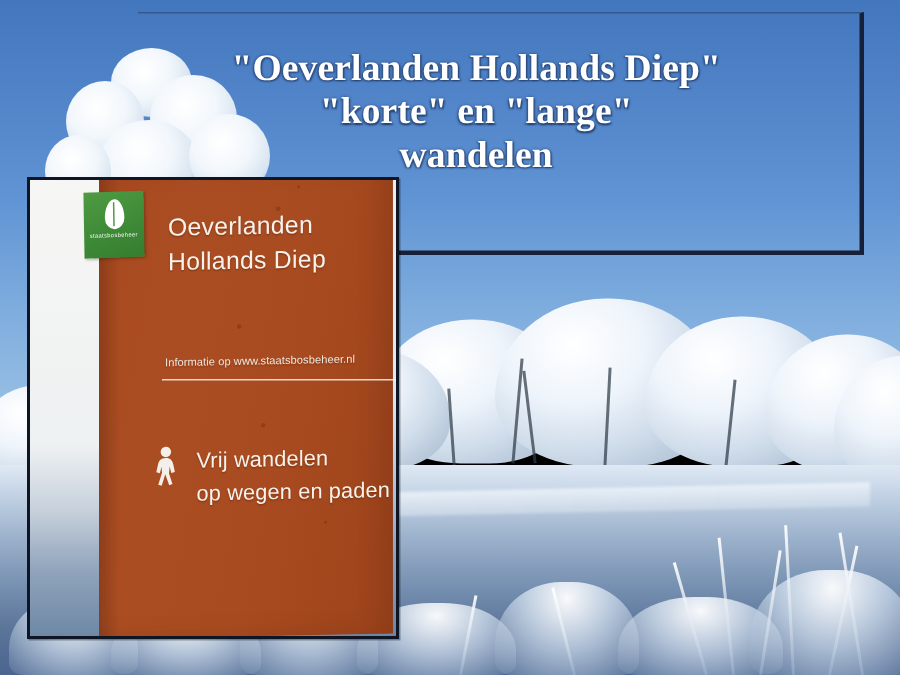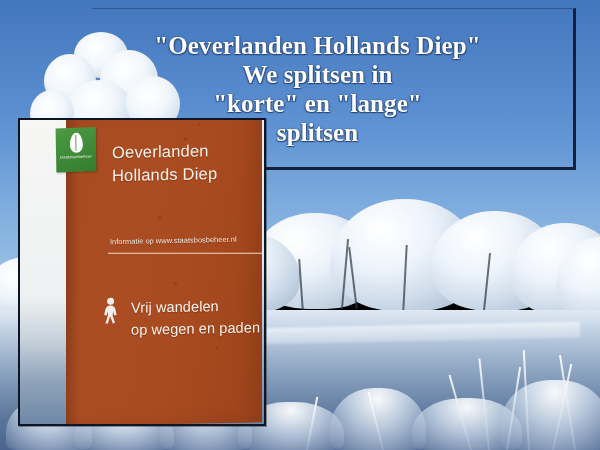--- a/index.html
+++ b/index.html
@@ -236,23 +236,22 @@
       <div class="puff" style="left:72px;  top:22px; width:58px; height:58px;"></div>
       <div class="puff" style="left:38px;  top:52px; width:66px; height:58px;"></div>
       <div class="puff" style="left:98px;  top:48px; width:54px; height:56px;"></div>
       <div class="puff" style="left:2px;   top:62px; width:44px; height:48px;"></div>
     </div>
   </div>
 
   <div class="titlebox">
     <div class="title">
       <span class="ln">"Oeverlanden Hollands Diep"</span>
-      <span class="ln">We splitsen in</span>
       <span class="ln">"korte" en "lange"</span>
-      <span class="ln">splitsen</span>
+      <span class="ln">wandelen</span>
     </div>
   </div>
 
   <div class="inset">
     <div class="inset-bg"></div>
     <div class="inset-right-scene"></div>
 
     <div class="sign">
       <div class="sign-shade"></div>
       <div class="sign-speck" style="left:118px; top:26px; width:3px; height:3px;"></div>

